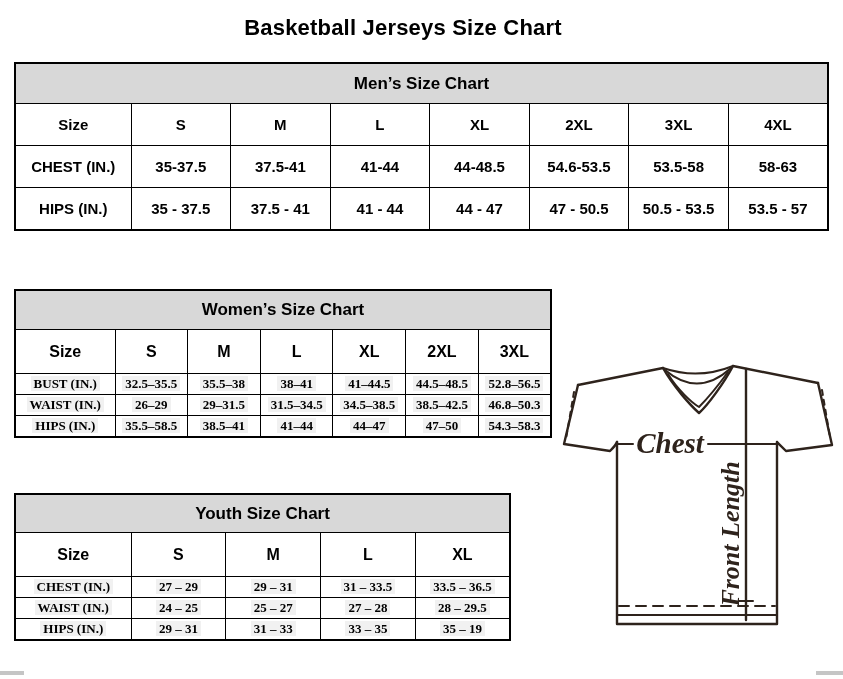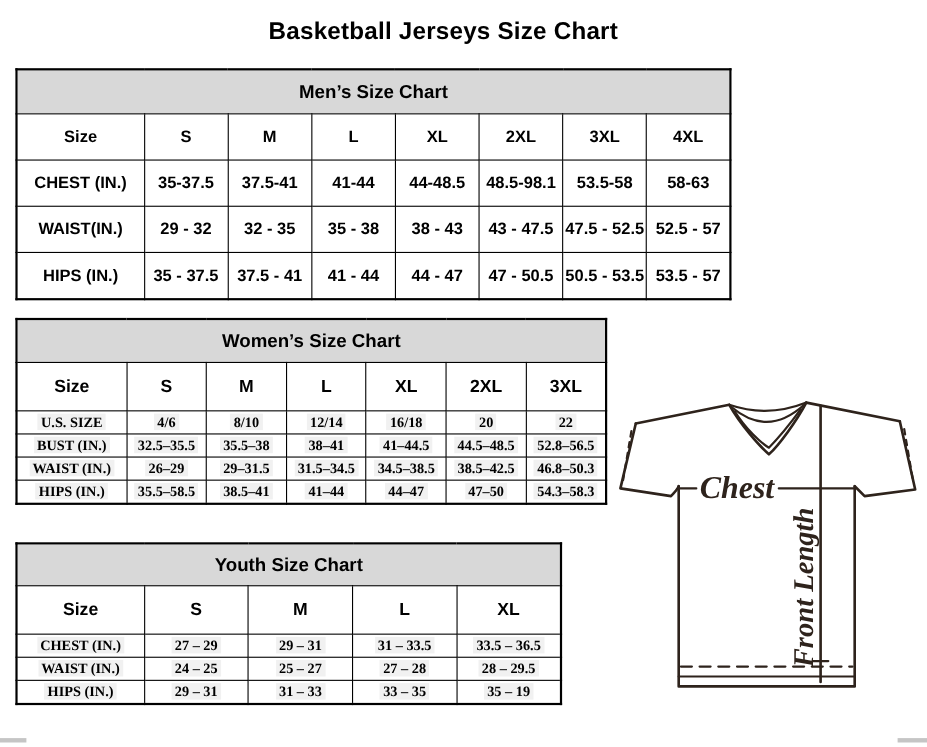--- a/index.html
+++ b/index.html
@@ -14,21 +14,21 @@
   table.chart{
     position:absolute;border-collapse:collapse;table-layout:fixed;background:#fff;
     border:2px solid #000;
   }
   table.chart th,table.chart td{
     border:1px solid #000;text-align:center;vertical-align:middle;padding:0;
     overflow:hidden;white-space:nowrap;
   }
   tr.cap td{background:#d8d8d8;font-weight:bold;font-size:17px;}
   
-  .mens{left:14px;top:62px;width:651px}
+  .mens{left:14px;top:62px;width:815px}
   .mens col.c0{width:116px}
   .mens tr.cap td{height:39px}
   .mens tr.hdr th{height:41px;font-size:15px}
   .mens tr.data td{height:41px;font-size:15px;font-weight:bold}
   .mens td.lbl{font-size:14px;font-weight:bold}
   
   .womens{left:14px;top:289px;width:538px}
   .womens col.c0{width:100px}
   .womens tr.cap td{height:38px}
   .womens tr.hdr th{height:43px;font-size:16px}
@@ -78,33 +78,23 @@
     <th>2XL</th>
     <th>3XL</th>
     <th>4XL</th>
   </tr>
   <tr class="data">
     <td class="lbl">CHEST (IN.)</td>
     <td>35-37.5</td>
     <td>37.5-41</td>
     <td>41-44</td>
     <td>44-48.5</td>
-    <td>48.5-98.1</td>
+    <td>54.6-53.5</td>
     <td>53.5-58</td>
     <td>58-63</td>
-  </tr>
-  <tr class="data">
-    <td class="lbl">WAIST(IN.)</td>
-    <td>29 - 32</td>
-    <td>32 - 35</td>
-    <td>35 - 38</td>
-    <td>38 - 43</td>
-    <td>43 - 47.5</td>
-    <td>47.5 - 52.5</td>
-    <td>52.5 - 57</td>
   </tr>
   <tr class="data">
     <td class="lbl">HIPS (IN.)</td>
     <td>35 - 37.5</td>
     <td>37.5 - 41</td>
     <td>41 - 44</td>
     <td>44 - 47</td>
     <td>47 - 50.5</td>
     <td>50.5 - 53.5</td>
     <td>53.5 - 57</td>
@@ -124,29 +114,20 @@
   <tr class="hdr">
     <th>Size</th>
     <th>S</th>
     <th>M</th>
     <th>L</th>
     <th>XL</th>
     <th>2XL</th>
     <th>3XL</th>
   </tr>
   <tr class="data">
-    <td class="lbl"><span class="hl">U.S. SIZE</span></td>
-    <td><span class="hl">4/6</span></td>
-    <td><span class="hl">8/10</span></td>
-    <td><span class="hl">12/14</span></td>
-    <td><span class="hl">16/18</span></td>
-    <td><span class="hl">20</span></td>
-    <td><span class="hl">22</span></td>
-  </tr>
-  <tr class="data">
     <td class="lbl"><span class="hl">BUST (IN.)</span></td>
     <td><span class="hl">32.5–35.5</span></td>
     <td><span class="hl">35.5–38</span></td>
     <td><span class="hl">38–41</span></td>
     <td><span class="hl">41–44.5</span></td>
     <td><span class="hl">44.5–48.5</span></td>
     <td><span class="hl">52.8–56.5</span></td>
   </tr>
   <tr class="data">
     <td class="lbl"><span class="hl">WAIST (IN.)</span></td>

